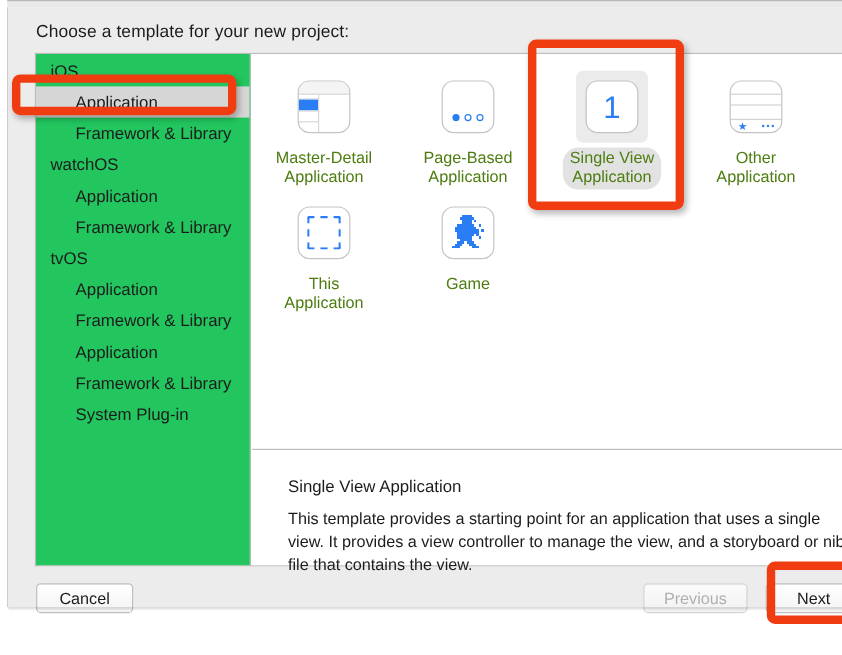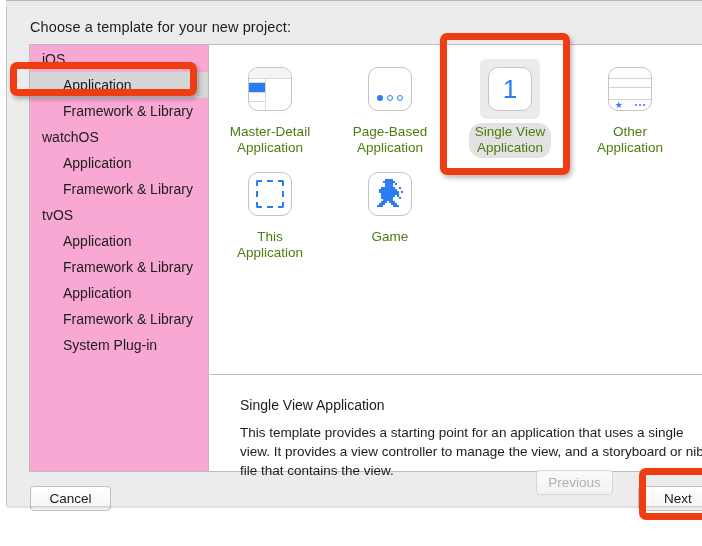--- a/index.html
+++ b/index.html
@@ -71,21 +71,21 @@
     border-right: none;
     box-sizing: border-box;
   }
 
   
   .sidebar {
     position: absolute;
     left: 0; top: 0;
     width: 179px;
     height: 100%;
-    background: #f9a8d4;
+    background: #22c55e;
     border-right: 1px solid #bdbdbd;
     box-sizing: border-box;
     overflow: hidden;
   }
   .sb-row {
     height: 26px;
     line-height: 26px;
     font-size: 14px;
     color: #1c1c1c;
     white-space: nowrap;
@@ -262,21 +262,21 @@
     align-items: center;
     justify-content: center;
     box-sizing: border-box;
   }
   .btn.disabled {
     color: #b0b0b0;
     background: linear-gradient(to bottom, #fbfbfb, #f2f2f2);
     border-color: #d6d6d6;
   }
   #btn-cancel { left: 23px; top: 480px; width: 81px; }
-  #btn-previous { left: 529px; top: 464px; width: 77px; }
+  #btn-previous { left: 529px; top: 480px; width: 87px; }
   #btn-next { left: 631px; top: 480px; width: 80px; }
 
   
   .anno {
     position: absolute;
     border: 7px solid #f03c11;
     border-radius: 7px;
     box-sizing: border-box;
     box-shadow: 2px 3px 5px rgba(0,0,0,0.28);
     pointer-events: none;

